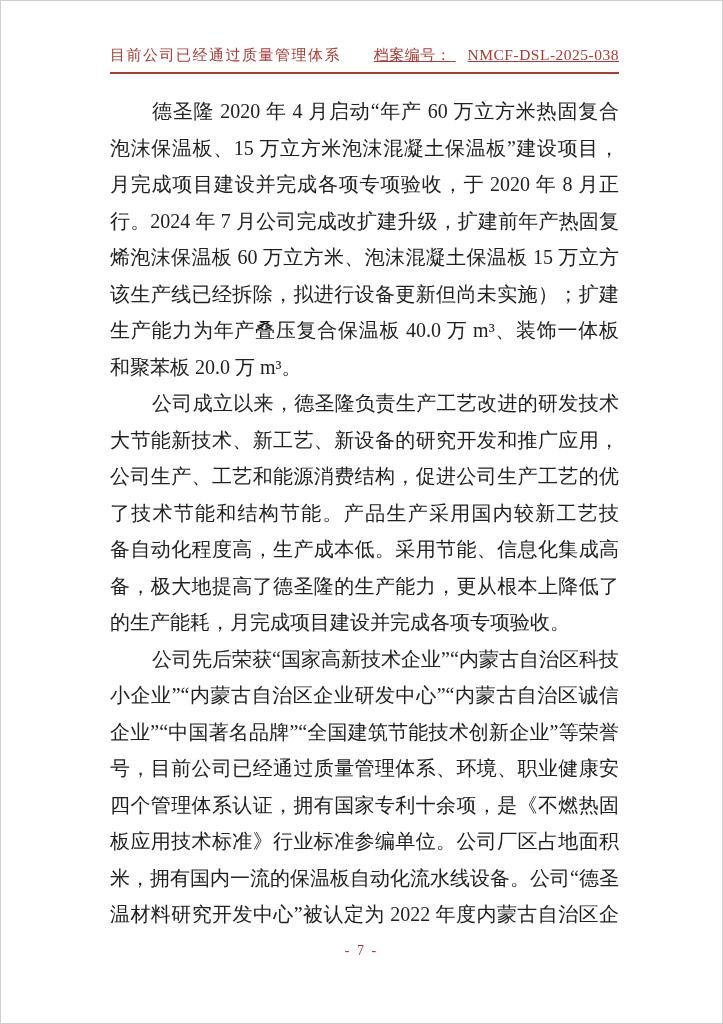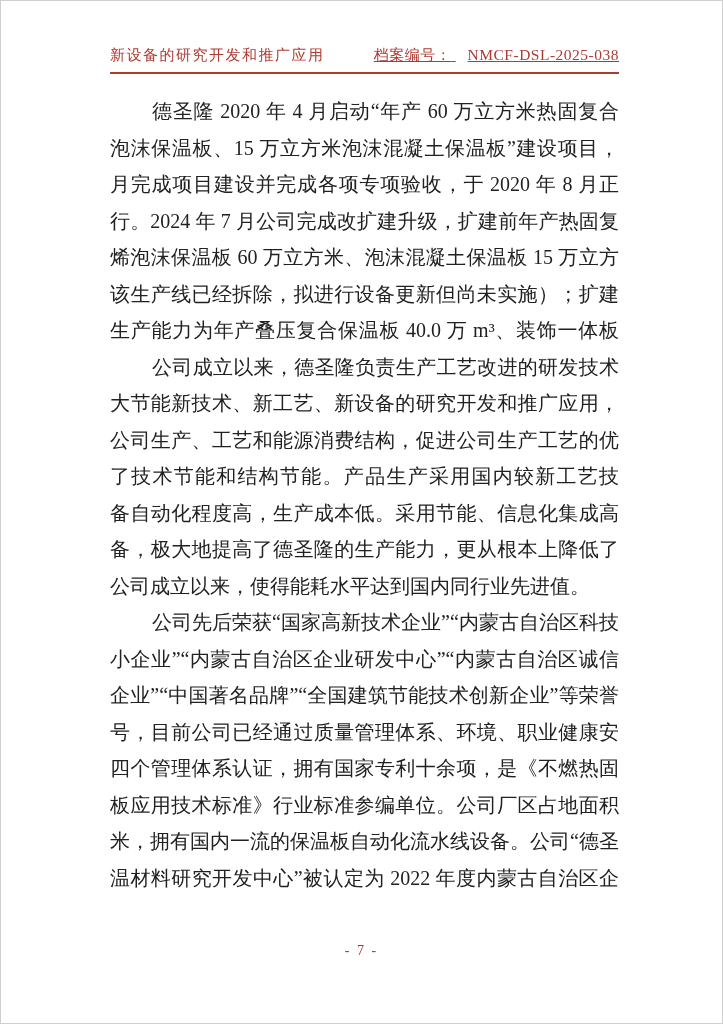--- a/index.html
+++ b/index.html
@@ -75,46 +75,47 @@
     font-size: 14px;
     letter-spacing: 2px;
   }
 </style>
 </head>
 <body>
 
 <div class="page">
 
   <div class="page-header">
-    <span class="company-name">新设备的研究开发和推广应用</span>
+    <span class="company-name">目前公司已经通过质量管理体系</span>
     <span class="archive-number">
       <span class="file-no-label">档案编号：</span>
       <span class="file-no-value">NMCF-DSL-2025-038</span>
     </span>
   </div>
 
   <div class="document-body">
 
   <div class="paragraph">
         <div class="line indent">德圣隆 2020 年 4 月启动“年产 60 万立方米热固复合聚苯乙烯</div>
         <div class="line">泡沫保温板、15 万立方米泡沫混凝土保温板”建设项目，历经四个</div>
         <div class="line">月完成项目建设并完成各项专项验收，于 2020 年 8 月正式投料试运</div>
         <div class="line">行。2024 年 7 月公司完成改扩建升级，扩建前年产热固复合聚苯乙</div>
         <div class="line">烯泡沫保温板 60 万立方米、泡沫混凝土保温板 15 万立方米（目前</div>
         <div class="line">该生产线已经拆除，拟进行设备更新但尚未实施）；扩建后增加的</div>
         <div class="line">生产能力为年产叠压复合保温板 40.0 万 m³、装饰一体板 15.0 万 m³</div>
+        <div class="line no-fill">和聚苯板 20.0 万 m³。</div>
       </div>
       <div class="paragraph">
         <div class="line indent">公司成立以来，德圣隆负责生产工艺改进的研发技术部门，加</div>
         <div class="line">大节能新技术、新工艺、新设备的研究开发和推广应用，大力调整</div>
         <div class="line">公司生产、工艺和能源消费结构，促进公司生产工艺的优化，实现</div>
         <div class="line">了技术节能和结构节能。产品生产采用国内较新工艺技术，生产设</div>
         <div class="line">备自动化程度高，生产成本低。采用节能、信息化集成高的生产设</div>
         <div class="line">备，极大地提高了德圣隆的生产能力，更从根本上降低了单位产品</div>
-        <div class="line no-fill">公司成立以来，使得能耗水平达到国内同行业先进值。</div>
+        <div class="line no-fill">的生产能耗，月完成项目建设并完成各项专项验收。</div>
       </div>
       <div class="paragraph">
         <div class="line indent">公司先后荣获“国家高新技术企业”“内蒙古自治区科技型中</div>
         <div class="line">小企业”“内蒙古自治区企业研发中心”“内蒙古自治区诚信达标</div>
         <div class="line">企业”“中国著名品牌”“全国建筑节能技术创新企业”等荣誉称</div>
         <div class="line">号，目前公司已经通过质量管理体系、环境、职业健康安全、能源</div>
         <div class="line">四个管理体系认证，拥有国家专利十余项，是《不燃热固复合聚苯</div>
         <div class="line">板应用技术标准》行业标准参编单位。公司厂区占地面积 4.7 万平方</div>
         <div class="line">米，拥有国内一流的保温板自动化流水线设备。公司“德圣隆节能</div>
         <div class="line">温材料研究开发中心”被认定为 2022 年度内蒙古自治区企业研究开</div>

